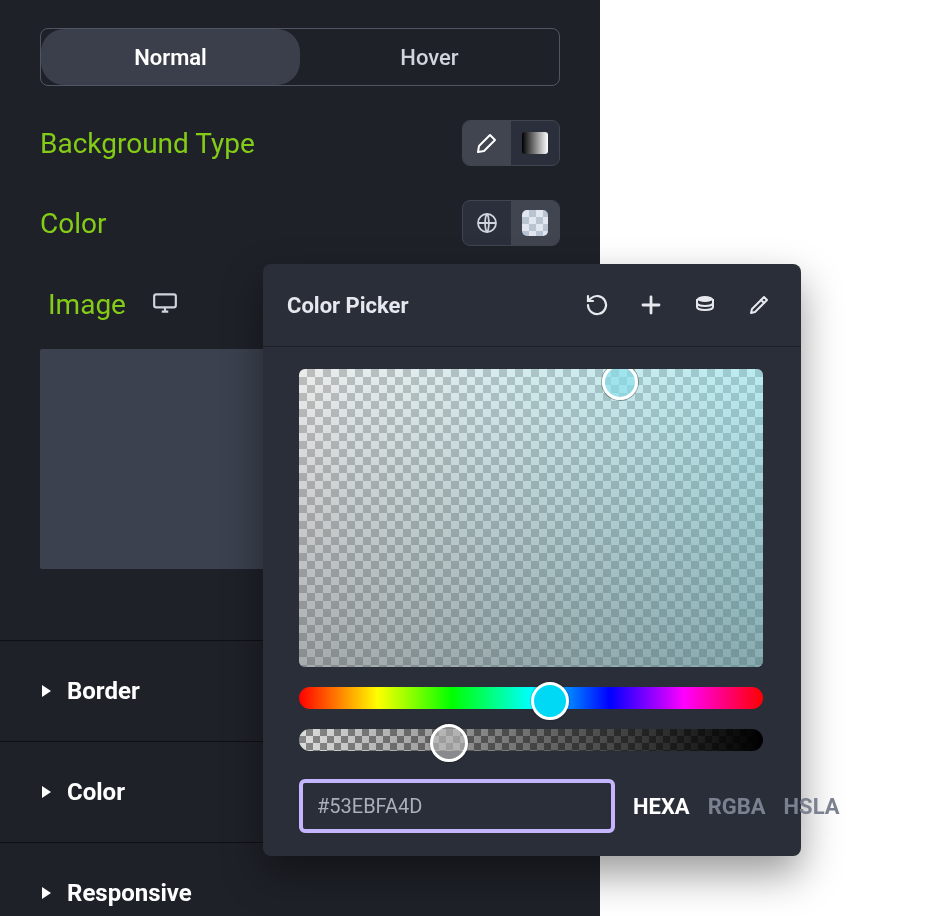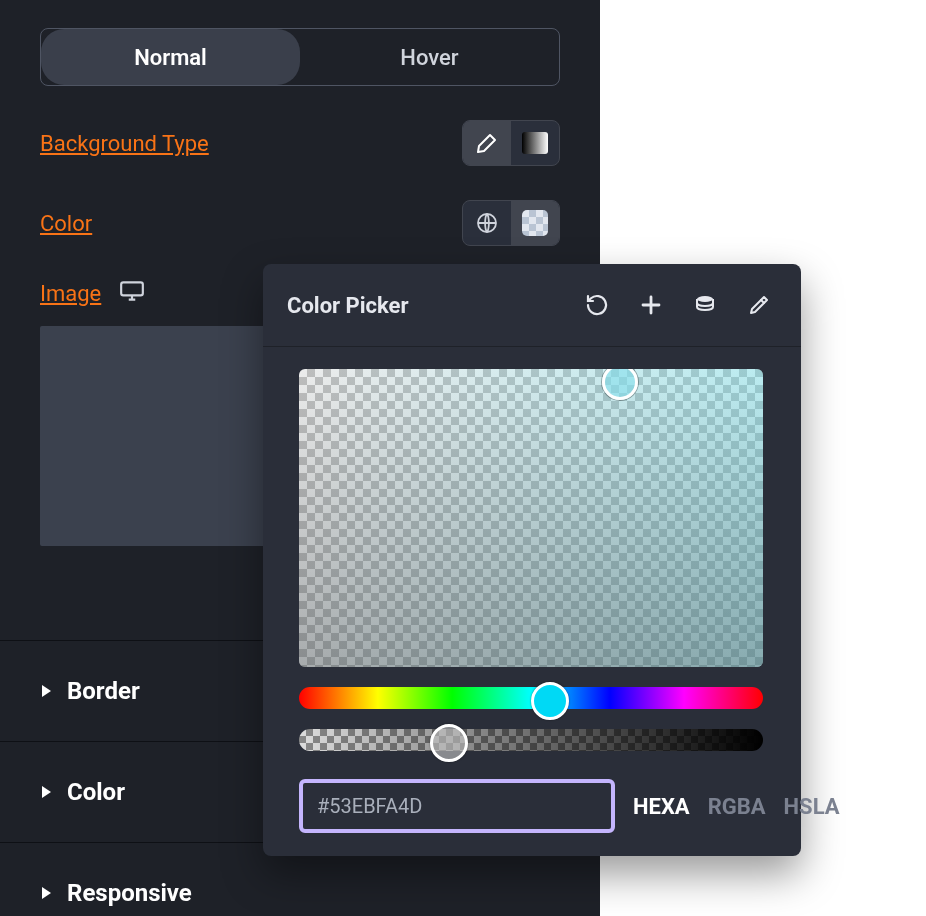--- a/index.html
+++ b/index.html
@@ -2,31 +2,31 @@
 <html><head>
 <meta charset="utf-8">
 <style>
   html,body{margin:0;padding:0;background:#fff;width:926px;height:916px;overflow:hidden;font-family:-apple-system,BlinkMacSystemFont,"Segoe UI",Roboto,Helvetica,Arial,sans-serif;}
   .panel{position:absolute;left:0;top:0;width:600px;height:916px;background:#1e2128;color:#c5cad3;}
   .inner{padding:28px 40px 0 40px;}
   .tabs{display:flex;border:1px solid #4f5563;border-radius:8px;overflow:hidden;height:56px;}
   .tab{flex:1;display:flex;align-items:center;justify-content:center;font-size:22px;font-weight:500;color:#d0d4dc;cursor:pointer;border-radius:23px;}
   .tab.active{background:#3a3f4b;color:#fff;font-weight:600;}
   .row{display:flex;align-items:center;justify-content:space-between;margin-top:34px;}
-  .row-label{font-size:22px;color:#f97316;text-decoration:underline;}
+  .row-label{font-size:28px;color:#84cc16;}
   .btn-group{display:flex;border:1px solid #41454f;border-radius:8px;overflow:hidden;background:#2a2f3b;}
   .btn-seg{width:48px;height:44px;display:flex;align-items:center;justify-content:center;cursor:pointer;}
   .btn-seg.active{background:#41454f;}
   .brush-swatch{width:26px;height:22px;background:linear-gradient(to right,#000 0%,#fff 100%);border-radius:3px;}
   .checker-big{width:26px;height:26px;border-radius:5px;background-image:
     linear-gradient(45deg,#b9c4d3 25%,transparent 25%,transparent 75%,#b9c4d3 75%),
     linear-gradient(45deg,#b9c4d3 25%,#e2e7ef 25%,#e2e7ef 75%,#b9c4d3 75%);
     background-size:14px 14px;background-position:0 0,7px 7px;}
   .image-row{display:flex;align-items:center;gap:18px;margin-top:34px;}
-  .image-row .row-label{margin:0;}
+  .image-row .row-label{margin:8px;}
   .monitor-icon svg{width:26px;height:22px;}
   .image-well{margin-top:20px;width:228px;height:220px;background:#3b414e;border-radius:2px;}
   .accordions{position:absolute;left:0;right:0;top:640px;}
   .acc{height:100px;border-top:1px solid #0e1015;display:flex;align-items:center;gap:16px;padding-left:42px;cursor:pointer;}
   .acc:last-child{border-bottom:1px solid #0e1015;}
   .acc-caret{width:0;height:0;border-top:6px solid transparent;border-bottom:6px solid transparent;border-left:9px solid #fff;}
   .acc-title{color:#fff;font-size:24px;font-weight:700;}
   
   .popover{position:absolute;left:263px;top:264px;width:538px;height:592px;background:#2a2e39;border-radius:8px;box-shadow:0 18px 40px rgba(0,0,0,0.4);color:#e6e8ee;}
   .pop-header{display:flex;align-items:center;height:82px;padding:0 30px 0 24px;border-bottom:1px solid #1e2128;gap:28px;}

